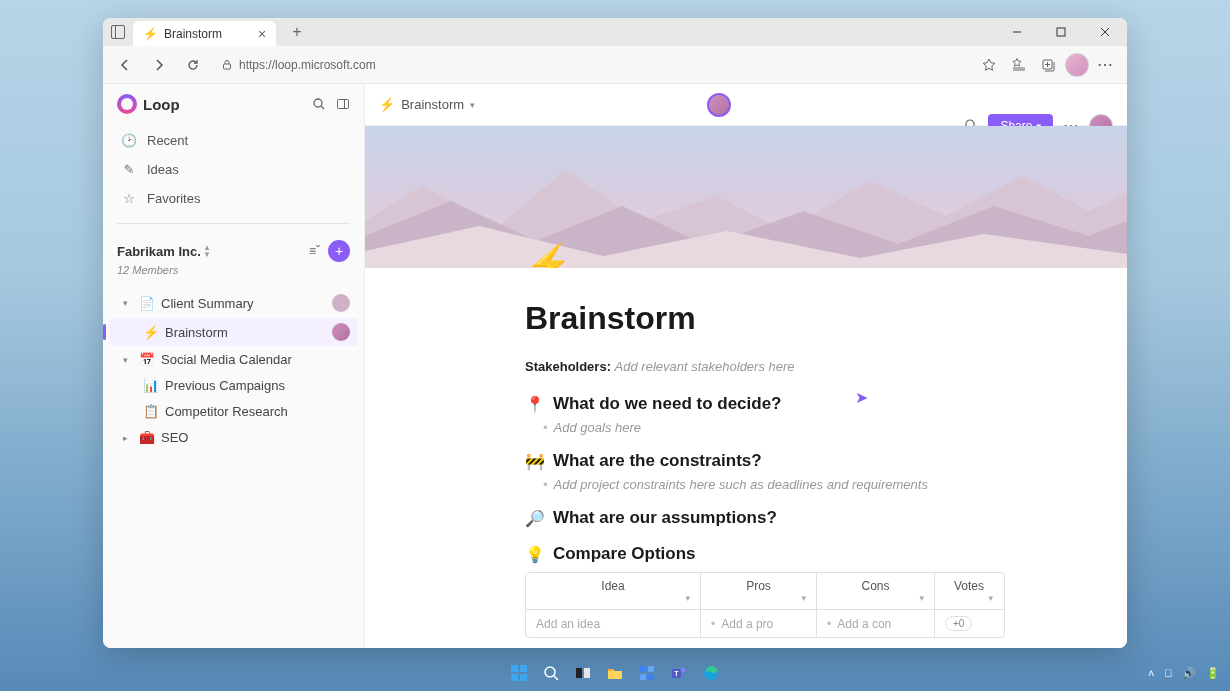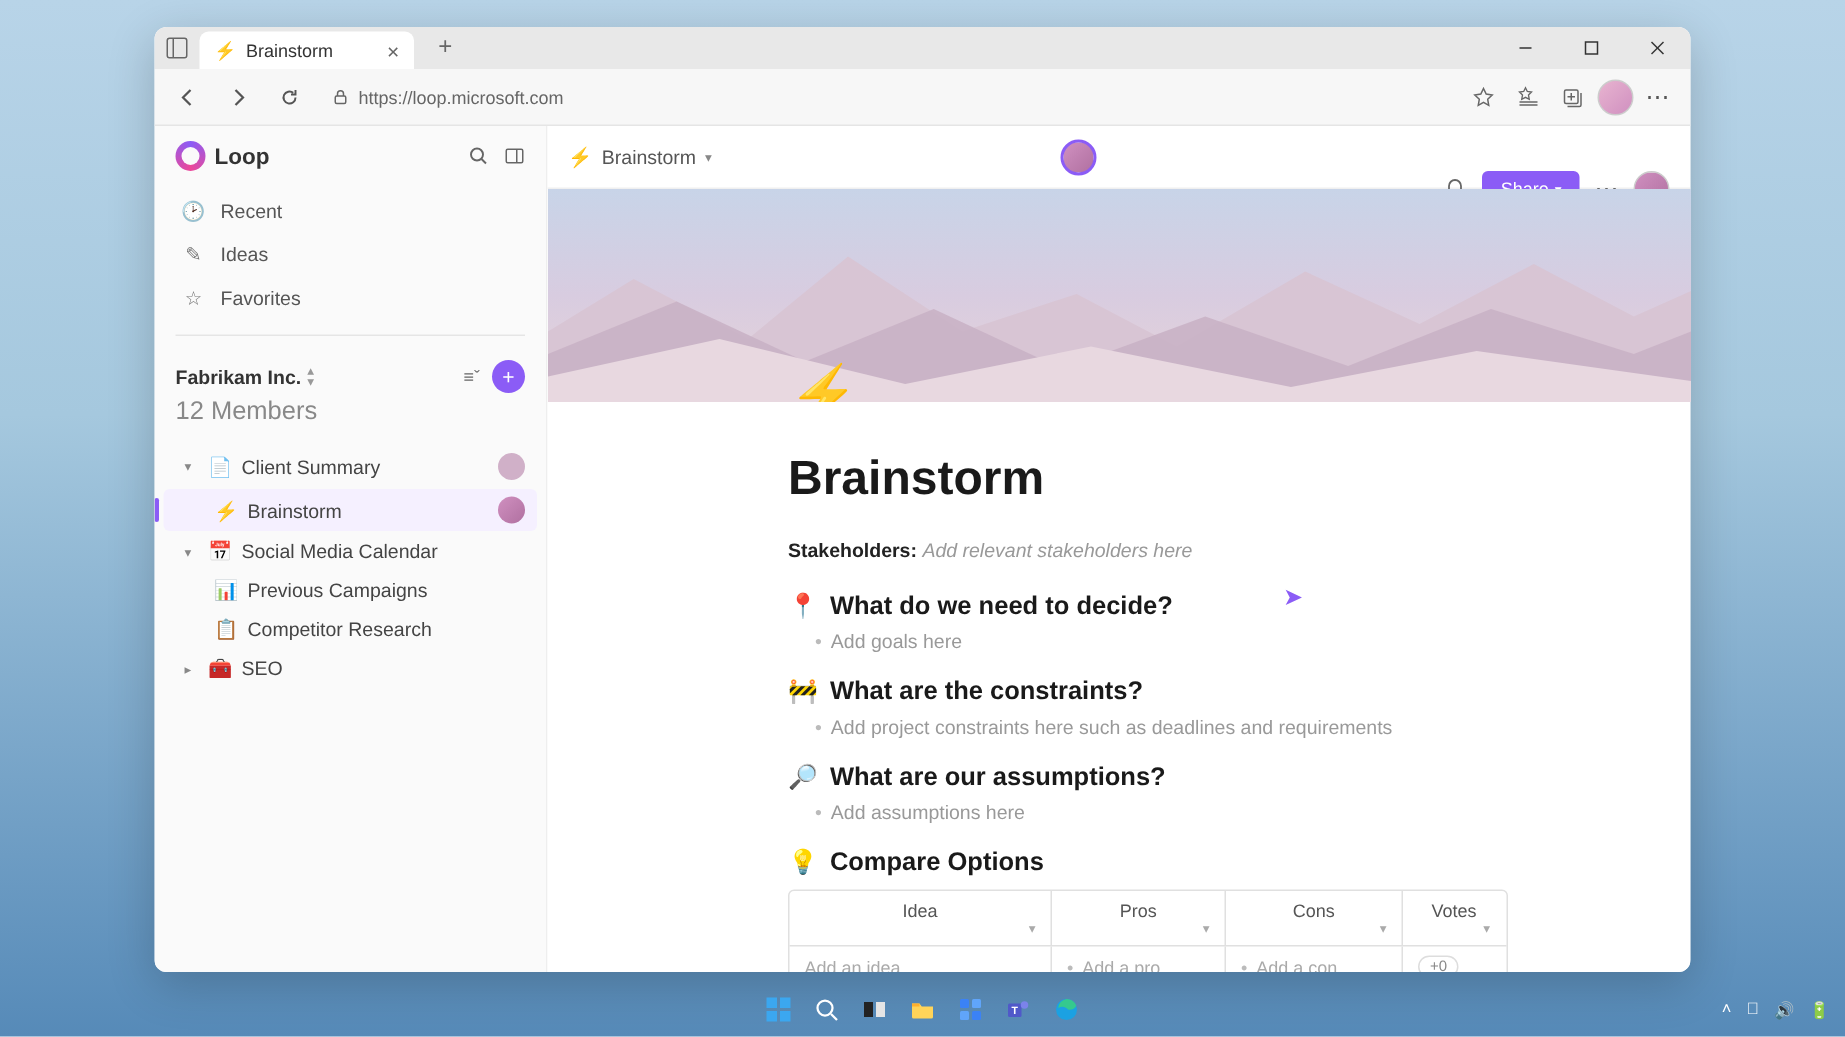--- a/index.html
+++ b/index.html
@@ -33,21 +33,21 @@
 .sb-nav{padding:2px 0;}
 .sb-item{display:flex;align-items:center;gap:10px;padding:7px 18px;cursor:pointer;color:#555;}
 .sb-item .ic{width:16px;text-align:center;color:#777;}
 .sb-sep{height:1px;background:#e5e5e5;margin:8px 14px;}
 .ws-row{display:flex;align-items:center;padding:8px 14px 2px;}
 .ws-name{font-weight:600;font-size:13px;}
 .ws-updown{color:#999;font-size:9px;margin-left:4px;line-height:7px;}
 .ws-actions{margin-left:auto;display:flex;gap:8px;align-items:center;}
 .filter-btn{color:#666;font-size:12px;cursor:pointer;}
 .plus-btn{width:22px;height:22px;border-radius:50%;background:#8b5cf6;color:#fff;display:flex;align-items:center;justify-content:center;font-size:14px;cursor:pointer;}
-.ws-members{font-size:17px;color:#888;padding:0 14px 8px;}
+.ws-members{font-size:11px;color:#888;padding:0 14px 8px;font-style:italic;}
 .tree{padding:4px 0;}
 .tree-item{display:flex;align-items:center;gap:6px;padding:5px 8px 5px 14px;cursor:pointer;border-radius:4px;margin:1px 6px;position:relative;}
 .tree-item.selected{background:#f5f0ff;}
 .tree-item.selected::before{content:"";position:absolute;left:-6px;top:6px;bottom:6px;width:3px;background:#8b5cf6;border-radius:2px;}
 .tree-item .chev{color:#888;font-size:9px;width:10px;}
 .tree-item .ic{font-size:13px;width:16px;text-align:center;}
 .tree-item .lbl{flex:1;font-size:13px;color:#444;}
 .tree-item .avatar-xs{width:18px;height:18px;border-radius:50%;background:#d0b0c8;}
 .tree-child{padding-left:34px;}
 .main{flex:1;display:flex;flex-direction:column;overflow:hidden;background:#fff;}
@@ -68,21 +68,21 @@
 .mtn{position:absolute;bottom:0;left:0;right:0;}
 .hero-bolt{position:absolute;bottom:-18px;left:160px;font-size:38px;z-index:2;}
 .doc{padding:32px 48px 20px 160px;max-width:860px;}
 .doc h1{font-size:32px;font-weight:700;color:#1a1a1a;margin-bottom:22px;}
 .stake-row{font-size:13px;margin-bottom:20px;}
 .stake-row b{color:#222;}
 .stake-row .ph{color:#999;font-style:italic;}
 .sec{margin-bottom:16px;}
 .sec-h{display:flex;align-items:center;gap:8px;font-size:17px;font-weight:700;color:#1a1a1a;margin-bottom:6px;}
 .sec-h .em{font-size:16px;}
-.bullet{display:flex;gap:6px;font-size:13px;color:#999;padding-left:18px;}
+.bullet{display:flex;gap:6px;font-size:13px;color:#999;font-style:italic;padding-left:18px;}
 .bullet::before{content:"•";color:#bbb;}
 .table{border:1px solid #e0e0e0;border-radius:4px;margin-top:8px;width:480px;}
 .trow{display:flex;}
 .tcell{padding:6px 10px;font-size:12px;border-right:1px solid #e0e0e0;position:relative;display:flex;align-items:center;}
 .tcell:last-child{border-right:none;}
 .trow.hd{border-bottom:1px solid #e0e0e0;}
 .trow.hd .tcell{color:#555;flex-direction:column;}
 .tcell .dd{margin-left:auto;color:#aaa;font-size:9px;}
 .c1{flex:0 0 175px;}
 .c2{flex:0 0 116px;}
@@ -313,21 +313,20 @@
                 <span class="em">🚧</span>
                 <span>What are the constraints?</span>
               </div>
             <div class="bullet">Add project constraints here such as deadlines and requirements</div>
           </div>
           <div class="sec">
             <div class="sec-h">
                 <span class="em">🔎</span>
                 <span>What are our assumptions?</span>
               </div>
-            <div class="bullet">Add assumptions here</div>
           </div>
           <div class="sec">
             <div class="sec-h">
                 <span class="em">💡</span>
                 <span>Compare Options</span>
               </div>
             <div class="table">
               <div class="trow hd">
                 <div class="tcell c1">
                     <span>Idea</span>

